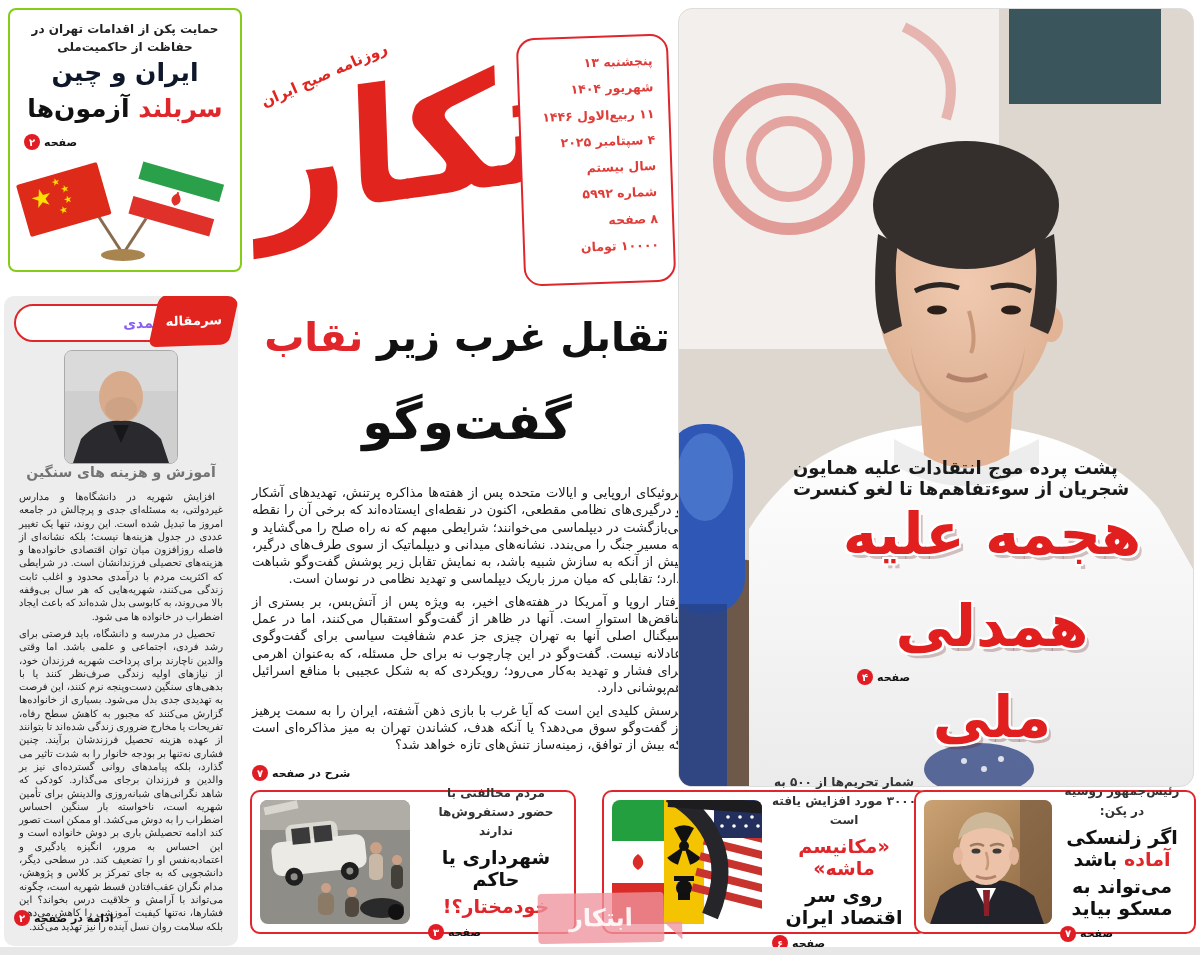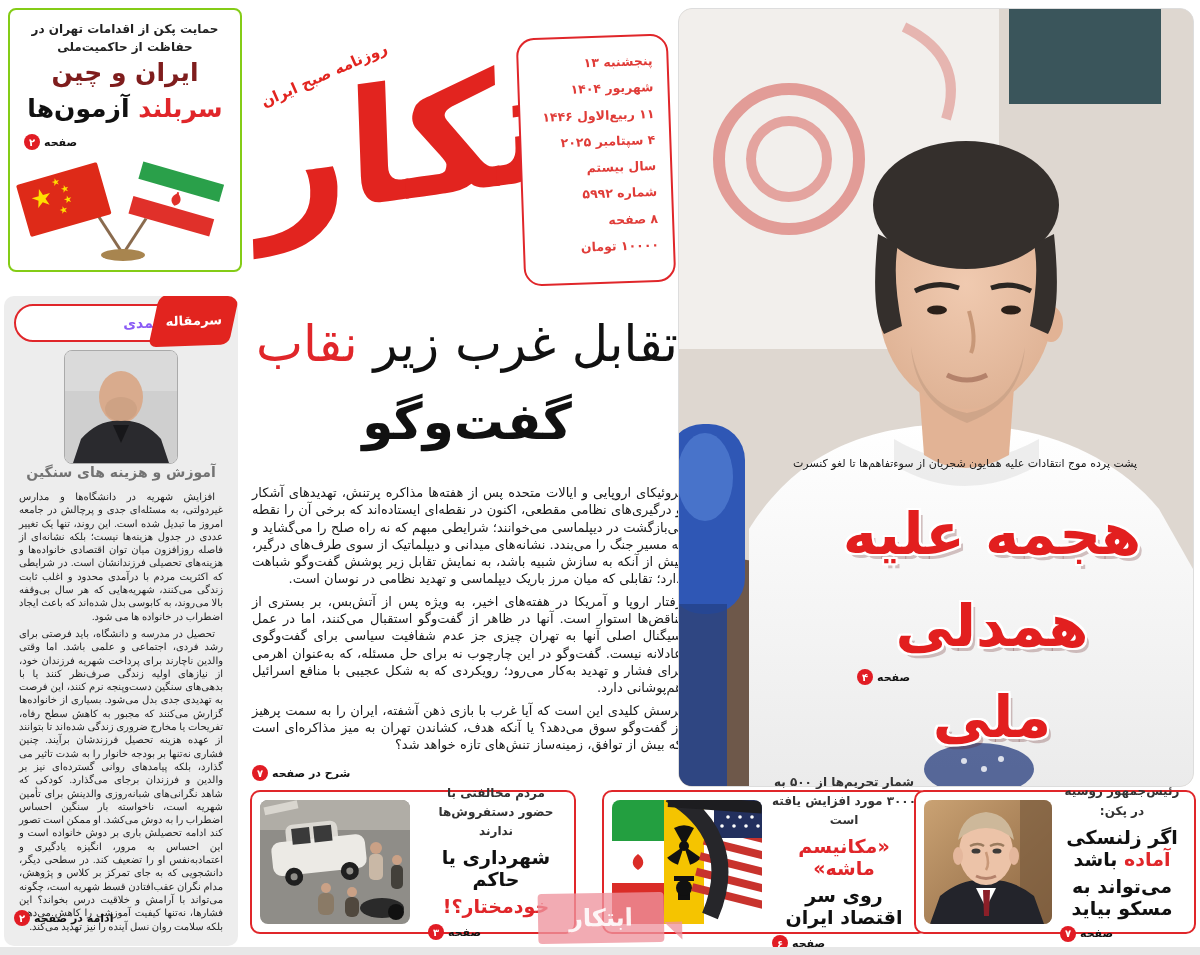--- a/index.html
+++ b/index.html
@@ -8,55 +8,55 @@
   .abs{position:absolute;}
   .center{text-align:center;}
   .jtext{text-align:justify;}
   
   .badge{display:inline-flex;align-items:center;gap:4px;font-size:11px;font-weight:bold;color:#111;}
   .badge .circ{width:16px;height:16px;border-radius:50%;background:#e11c24;color:#fff;
     font-size:10px;display:inline-flex;align-items:center;justify-content:center;font-weight:bold;flex:0 0 16px;}
   
   .topbox{left:8px;top:8px;width:230px;height:260px;border:2px solid #84cc16;border-radius:8px;background:#fff;}
   .topbox .kick{left:10px;right:10px;top:10px;font-size:12px;font-weight:bold;color:#222;line-height:1.5;}
-  .topbox .h1{left:6px;right:6px;top:48px;font-size:25px;font-weight:bold;color:#7f1d1d;}
+  .topbox .h1{left:6px;right:6px;top:48px;font-size:25px;font-weight:bold;color:#0f172a;}
   .topbox .h2{left:6px;right:6px;top:84px;font-size:25px;font-weight:bold;color:#111;}
   .topbox .h2 .red{color:#e0262a;}
   .topbox .pb{left:14px;top:124px;}
   .topbox .flags{left:6px;top:148px;width:214px;height:105px;}
   
   .logo{left:250px;top:0px;width:430px;height:280px;color:#e2241f;font-size:158px;font-weight:bold;
     line-height:270px;text-align:center;transform:rotate(-8deg) skewX(-6deg);}
   .tagline{left:256px;top:66px;color:#e2241f;font-size:15px;font-weight:bold;transform:rotate(-24deg);}
   .datebox{left:520px;top:36px;width:152px;height:248px;border:2px solid #e0262a;border-radius:18px;
     background:#fff;transform:rotate(-2deg);padding:12px 14px;box-sizing:border-box;z-index:3;}
   .datebox div{color:#e03c38;font-size:12.5px;font-weight:bold;line-height:2.1;text-align:right;}
   
   .lead-kicker{left:252px;top:284px;width:430px;font-size:18px;font-weight:bold;color:#111;}
-  .lead-h1{left:252px;top:308px;width:430px;font-size:50px;font-weight:normal;color:#111;line-height:1.45;}
+  .lead-h1{left:252px;top:308px;width:430px;font-size:40px;font-weight:bold;color:#111;line-height:1.45;}
   .lead-h1 .red{color:#e0262a;}
   .lead-h2{left:252px;top:386px;width:430px;font-size:50px;font-weight:bold;color:#111;line-height:1.45;}
   .lead-body{left:252px;top:484px;width:430px;font-size:13px;line-height:17.3px;color:#1a1a1a;}
   .lead-body p{margin:0 0 5px;}
   .lead-more{left:252px;top:765px;}
   
   .edcol{left:4px;top:296px;width:234px;height:650px;background:#ededed;border-radius:10px;overflow:hidden;}
   .ed-pill{left:10px;top:8px;width:188px;height:34px;background:#fff;border:2px solid #e0262a;border-radius:20px;
     font-size:14px;font-weight:bold;color:#8b5cf6;line-height:34px;text-align:right;z-index:1;}
   .ed-ribbon{right:4px;top:-2px;width:80px;height:52px;background:#e2241f;border-radius:8px;
     transform:skewX(-14deg) rotate(-2deg);z-index:2;display:flex;align-items:center;justify-content:center;}
   .ed-ribbon span{transform:skewX(14deg);color:#fff;font-size:13px;font-weight:bold;}
   .ed-photo{left:60px;top:54px;width:112px;height:112px;border-radius:8px;overflow:hidden;border:1px solid #aaa;}
   .ed-title{left:6px;right:6px;top:168px;font-size:14px;font-weight:bold;color:#737373;}
   .ed-body{left:7px;right:7px;top:194px;font-size:10px;line-height:13.3px;color:#222;}
   .ed-body p{margin:0 8px 4px;text-indent:8px;font-family:Liberation Serif, serif;}
   .ed-more{left:10px;top:614px;}
   
   .photo{left:678px;top:8px;width:514px;height:777px;border-radius:14px;overflow:hidden;border:1px solid #ddd;background:#ded7d0;}
-  .photo-kick{right:16px;top:448px;width:384px;font-size:11px;font-weight:normal;color:#1a1a1a;text-align:left;direction:rtl;text-align:right\9;}
+  .photo-kick{right:16px;top:448px;width:384px;font-size:18px;font-weight:bold;color:#1a1a1a;text-align:left;direction:rtl;text-align:right\9;}
   .photo-heads{right:36px;top:480px;width:330px;text-align:center;}
   .photo-heads .ln{font-size:58px;font-weight:bold;color:#e21f1f;line-height:1.58;
     text-shadow:2px 0 0 #fff,-2px 0 0 #fff,0 2px 0 #fff,0 -2px 0 #fff,2px 2px 0 #fff,-2px -2px 0 #fff,
       2px -2px 0 #fff,-2px 2px 0 #fff,4px 5px 0 rgba(90,20,20,.25);}
   .photo-pb{left:178px;top:660px;}
   
   .sbox{top:790px;height:140px;background:#fff;border:2px solid #e0262a;border-radius:10px;}
   .sbox .thumb{position:absolute;left:8px;top:8px;bottom:8px;border-radius:8px;overflow:hidden;}
   .sbox .stext{position:absolute;top:8px;bottom:8px;display:flex;flex-direction:column;justify-content:center;
     gap:5px;text-align:center;}

